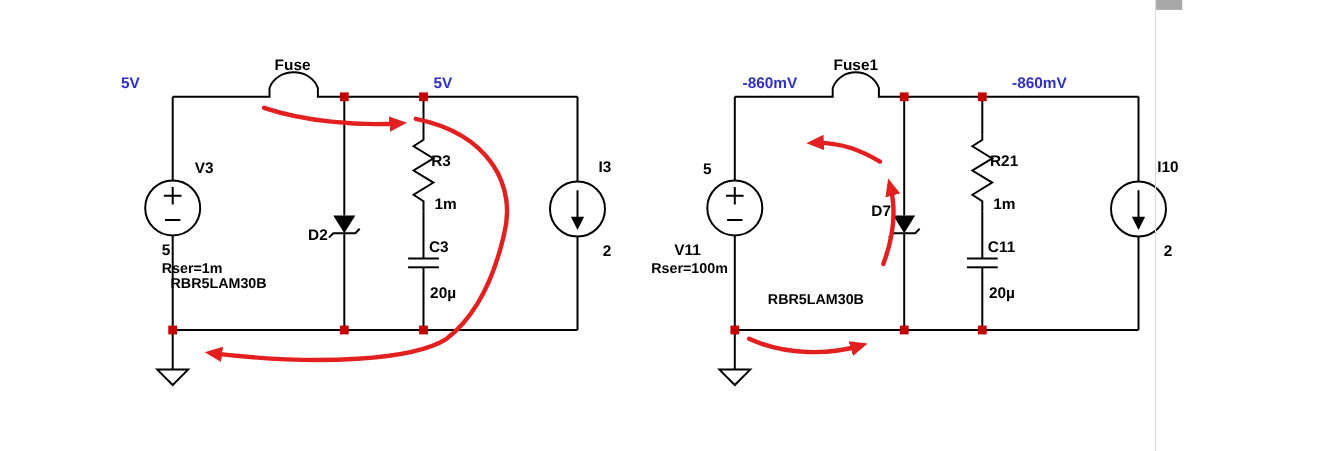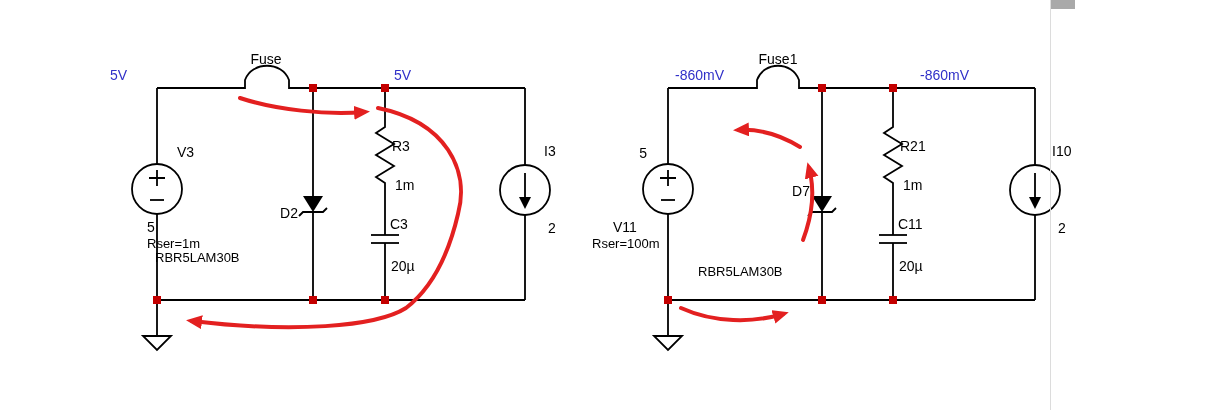--- a/index.html
+++ b/index.html
@@ -1,17 +1,17 @@
 <!DOCTYPE html>
 <html style="--wire: #000000; --junction: #c40000; --voltage-text: #3030c8; --annotation: #e32020; --ui-gray: #a9a9a9;"><head>
 <meta charset="utf-8">
 <style>
   html,body{margin:0;padding:0;background:#fff;}
   .stage{position:relative;width:1075px;height:410px;background:#fff;overflow:hidden;
-         font-family:"Liberation Sans",sans-serif;}
+         font-family:"Liberation Sans",sans-serif;font-weight:bold;}
   svg{position:absolute;left:0;top:0;}
   .wire{stroke:var(--wire,#000);stroke-width:1.8;fill:none;}
   .sym{stroke:var(--wire,#000);stroke-width:1.8;fill:none;}
   .fillb{fill:var(--wire,#000);stroke:none;}
   .junction{fill:var(--junction,#c40000);stroke:none;}
   .label{font-family:"Liberation Sans",sans-serif;font-size:14px;fill:#000;}
   .label-sm{font-family:"Liberation Sans",sans-serif;font-size:13px;fill:#000;}
   .vlabel{font-family:"Liberation Sans",sans-serif;font-size:14px;fill:var(--voltage-text,#3030c8);}
   .pen{stroke:var(--annotation,#e32020);stroke-width:4;fill:none;stroke-linecap:round;stroke-linejoin:round;}
   .pen-head{fill:var(--annotation,#e32020);stroke:none;}

